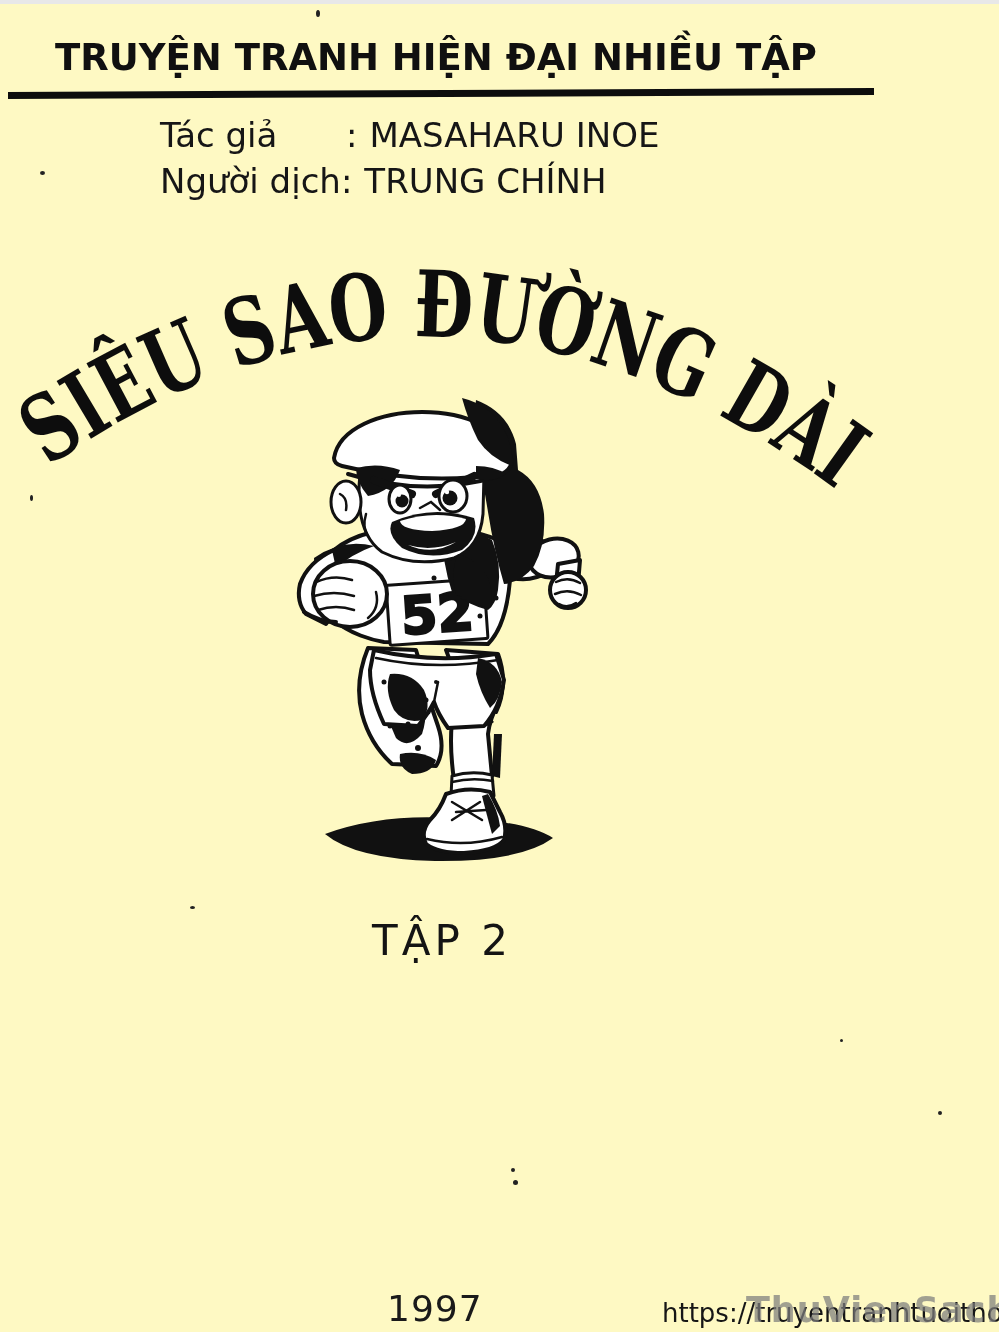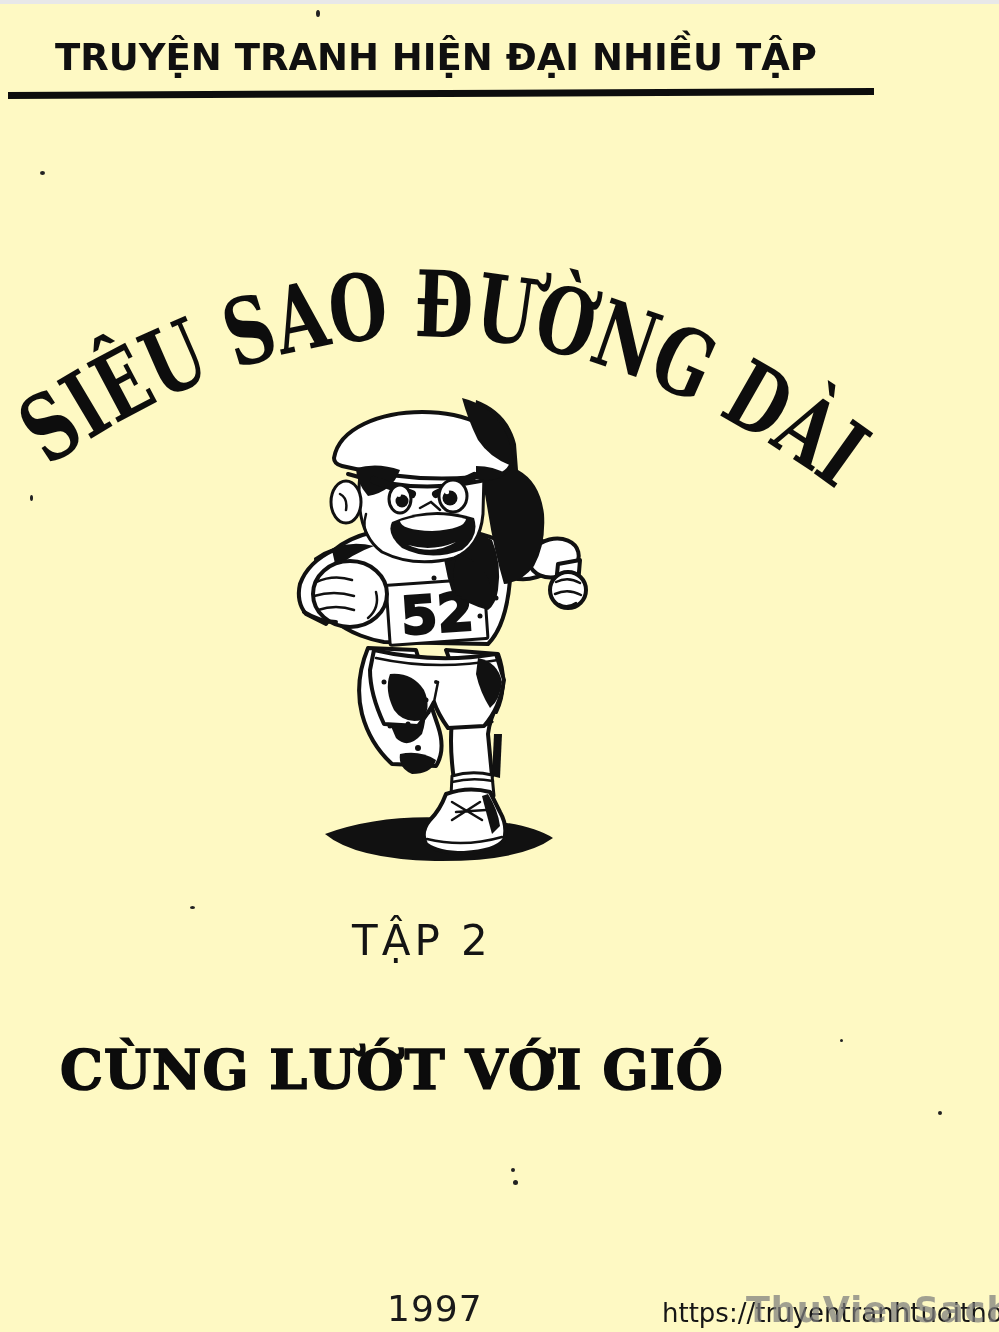--- a/index.html
+++ b/index.html
@@ -44,21 +44,21 @@
   .figure-svg .ln3{fill:#ffffff;stroke:#111;stroke-width:3;stroke-linejoin:round;}
   .figure-svg .blk{fill:#111;stroke:none;}
   .figure-svg .thin{fill:none;stroke:#111;stroke-width:2.5;stroke-linecap:round;}
   .figure-svg .mid{fill:none;stroke:#111;stroke-width:4;stroke-linecap:round;}
   .bib-number{
     font-family:"DejaVu Sans", sans-serif;font-weight:bold;font-size:52px;
     fill:#111;stroke:#111;stroke-width:2.5;paint-order:stroke;
   }
   
   .volume{
-    position:absolute;left:352px;top:912px;width:180px;
+    position:absolute;left:352px;top:912px;width:180px;text-align:center;
     font-size:42px;letter-spacing:4px;color:#141414;white-space:nowrap;
     font-family:"DejaVu Sans", sans-serif;
   }
   .subtitle{
     position:absolute;left:60px;top:1034px;
     font-family:"DejaVu Serif", serif;font-weight:bold;
     font-size:54px;letter-spacing:1px;color:#0c0c0c;white-space:nowrap;
     -webkit-text-stroke:1.6px #0c0c0c;
   }
   
@@ -83,20 +83,28 @@
   .speck{position:absolute;background:#222;border-radius:50%;}
 </style>
 </head>
 <body>
 
 <div class="page">
 
   <div class="series-title">TRUYỆN TRANH HIỆN ĐẠI NHIỀU TẬP</div>
   <div class="header-rule"></div>
 
+  <div class="credits">
+    <div class="credit-row">
+      <span class="credit-label">Tác giả</span><span class="credit-sep">:</span><span>MASAHARU INOE</span>
+    </div>
+    <div class="credit-row">
+      <span class="credit-label with-colon">Người dịch:</span><span>TRUNG CHÍNH</span>
+    </div>
+  </div>
 
   <svg class="arc-title-svg" width="860" height="300" viewBox="0 0 860 300">
     <defs>
       <path id="titleArc" d="M 28 218 Q 430 -62 842 260" fill="none"></path>
     </defs>
     <text textLength="852" lengthAdjust="spacingAndGlyphs">
       <textPath href="#titleArc" xlink:href="#titleArc">SIÊU SAO ĐƯỜNG DÀI</textPath>
     </text>
   </svg>
 
@@ -206,21 +214,20 @@
       <g>
         <path class="blk" d="M 142 140 Q 182 122 224 136 Q 230 154 212 168 Q 180 180 152 166 Q 136 152 142 140 Z"></path>
         <path d="M 150 139 Q 183 128 216 137 Q 215 147 182 149 Q 151 148 150 139 Z" fill="#fff"></path>
         <path d="M 158 163 Q 182 170 206 160 Q 183 174 158 163 Z" fill="#fff"></path>
       </g>
       <path class="thin" d="M 116 132 Q 112 146 118 154"></path>
     </g>
   </svg>
 
   <div class="volume">TẬP 2</div>
-  <div class="subtitle">CÙNG LƯỚT VỚI GIÓ</div>
 
   <div class="year">1997</div>
   <div class="footer-right">
     <span class="footer-url">https://truyentranhtuoitho.vom.</span>
     <span class="footer-watermark">ThuVienSach.vn</span>
   </div>
 
   <div class="speck" style="left:316px;top:6px;width:4px;height:7px;"></div>
   <div class="speck" style="left:40px;top:167px;width:5px;height:4px;"></div>
   <div class="speck" style="left:30px;top:491px;width:3px;height:6px;"></div>

